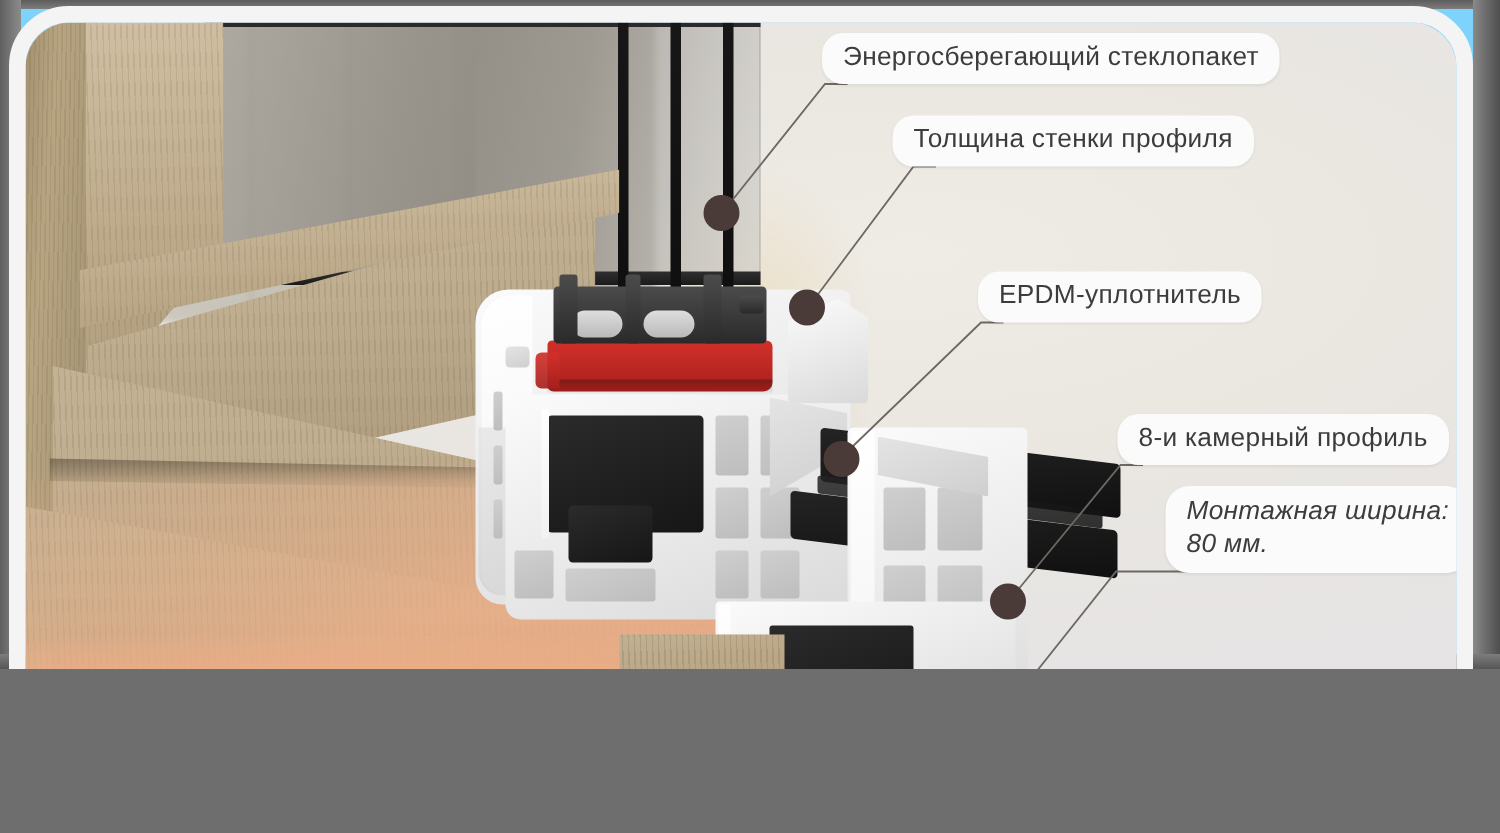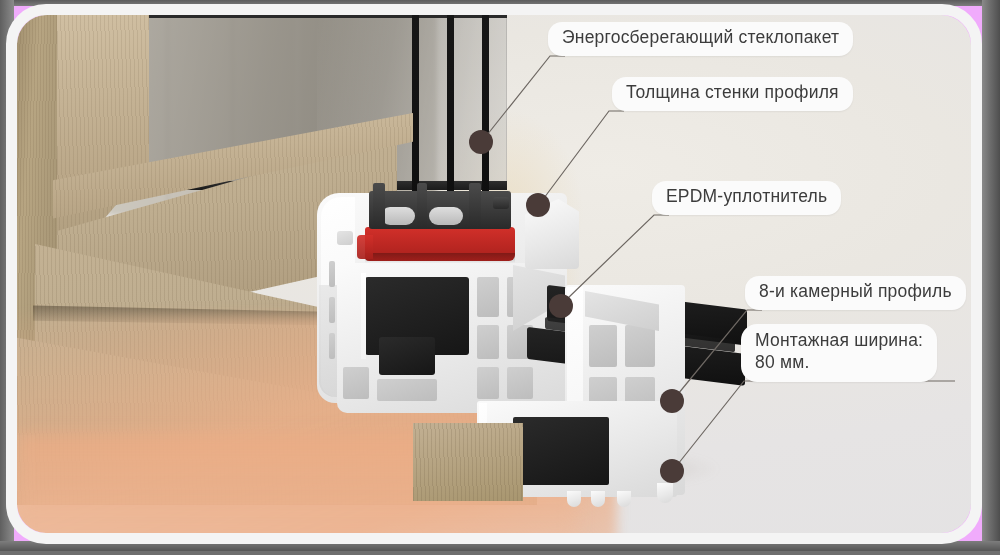--- a/index.html
+++ b/index.html
@@ -1,20 +1,20 @@
 <!DOCTYPE html>
 <html><head>
 <meta charset="utf-8">
 <style>
   html,body{margin:0;padding:0;background:#6e6e6e;}
   body{font-family:"Liberation Sans","DejaVu Sans",sans-serif;}
 
   .screen{
-    position:relative;width:1000px;height:551px;overflow:hidden;
-    background:#f0abfc;
+    position:relative;width:1000px;height:446px;overflow:hidden;
+    background:#7dd3fc;
   }
 
   
   .gutter-left{position:absolute;left:0;top:0;width:14px;height:555px;
     background:linear-gradient(90deg,#5f5f5f 0%,#7a7a7a 60%,#8b8b8b 100%);}
   .gutter-right{position:absolute;right:0;top:0;width:18px;height:555px;
     background:linear-gradient(270deg,#4e4e4e 0%,#6d6d6d 55%,#8a8a8a 100%);}
   .gutter-top{position:absolute;left:0;top:0;width:1000px;height:6px;
     background:linear-gradient(180deg,#5c5c5c,#7d7d7d);}
   .gutter-bottom{position:absolute;left:0;bottom:0;width:1000px;height:10px;
@@ -276,33 +276,33 @@
       <circle class="dot" cx="521" cy="190" r="12"></circle>
       <circle class="dot" cx="544" cy="291" r="12"></circle>
       <circle class="dot" cx="655" cy="386" r="12"></circle>
       <circle class="dot" cx="655" cy="456" r="12"></circle>
     </svg>
 
     <div class="pill" style="left:531px;top:7px;">
       <span>Энергосберегающий стеклопакет</span>
     </div>
 
-    <div class="pill" style="left:595px;top:62px;">
+    <div class="pill" style="left:578px;top:62px;">
       <span>Толщина стенки профиля</span>
     </div>
 
     <div class="pill" style="left:635px;top:166px;">
       <span>EPDM-уплотнитель</span>
     </div>
 
     <div class="pill" style="left:728px;top:261px;">
       <span>8-и камерный профиль</span>
     </div>
 
-    <div class="pill two" style="left:724px;top:309px;">
+    <div class="pill two" style="left:760px;top:309px;font-style:italic;">
       <span>Монтажная ширина:
 80 мм.</span>
     </div>
 
   </div>
 
   <div class="card-frame"></div>
 </div>
 
 </body></html>

